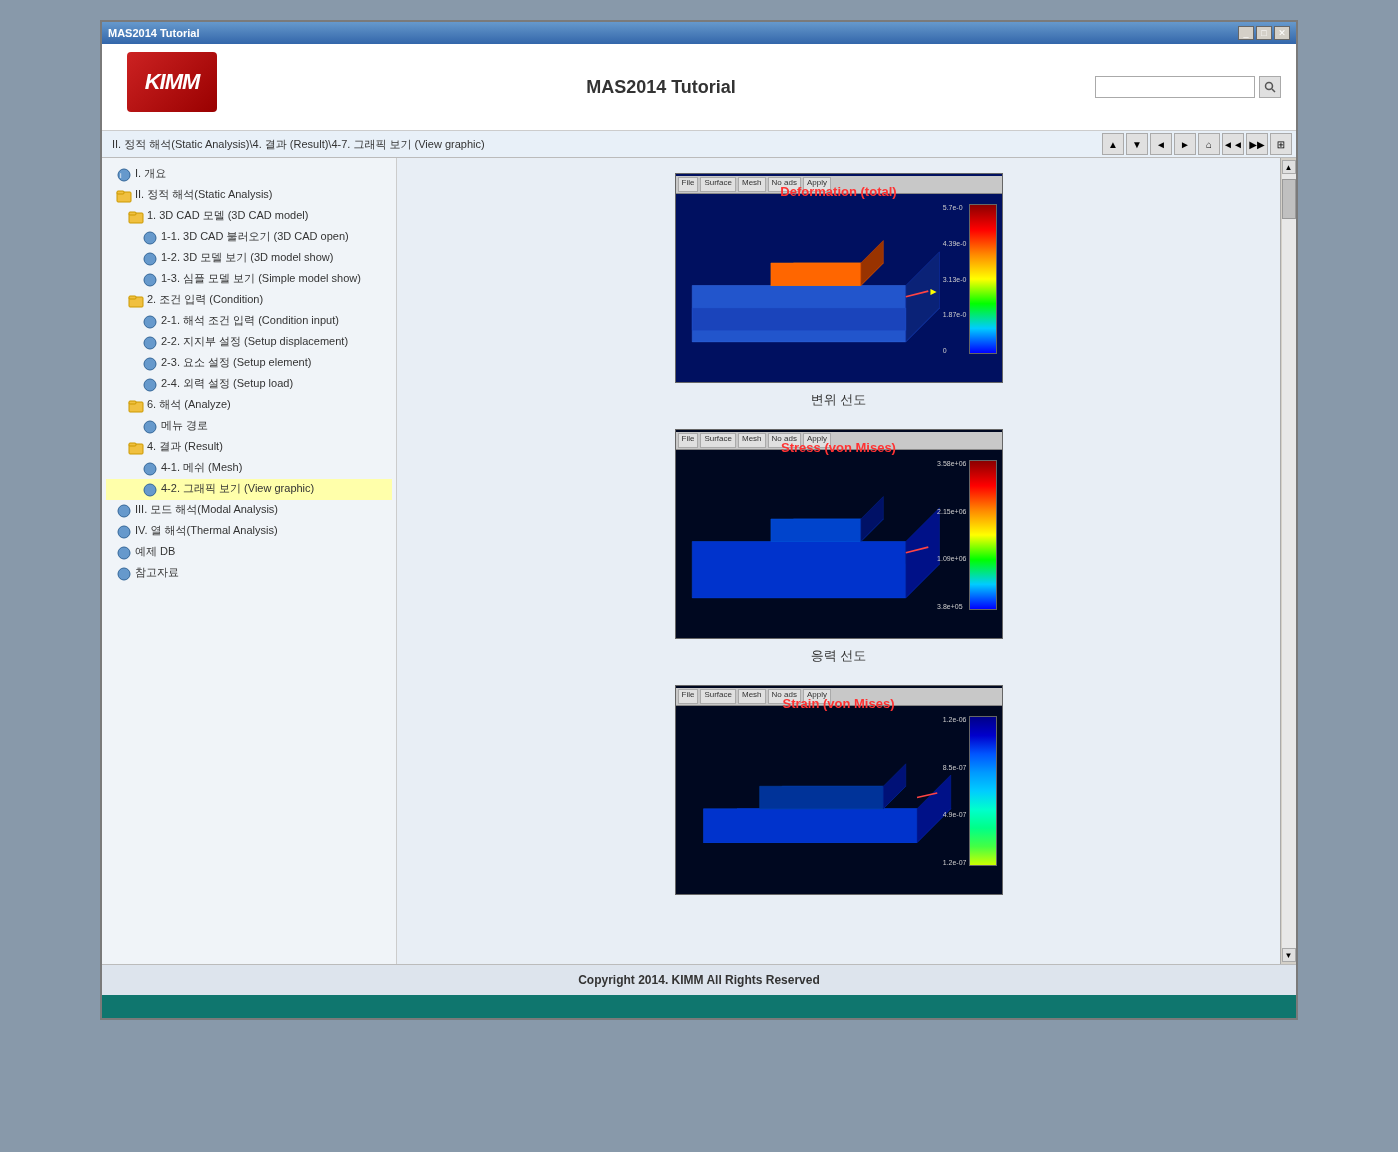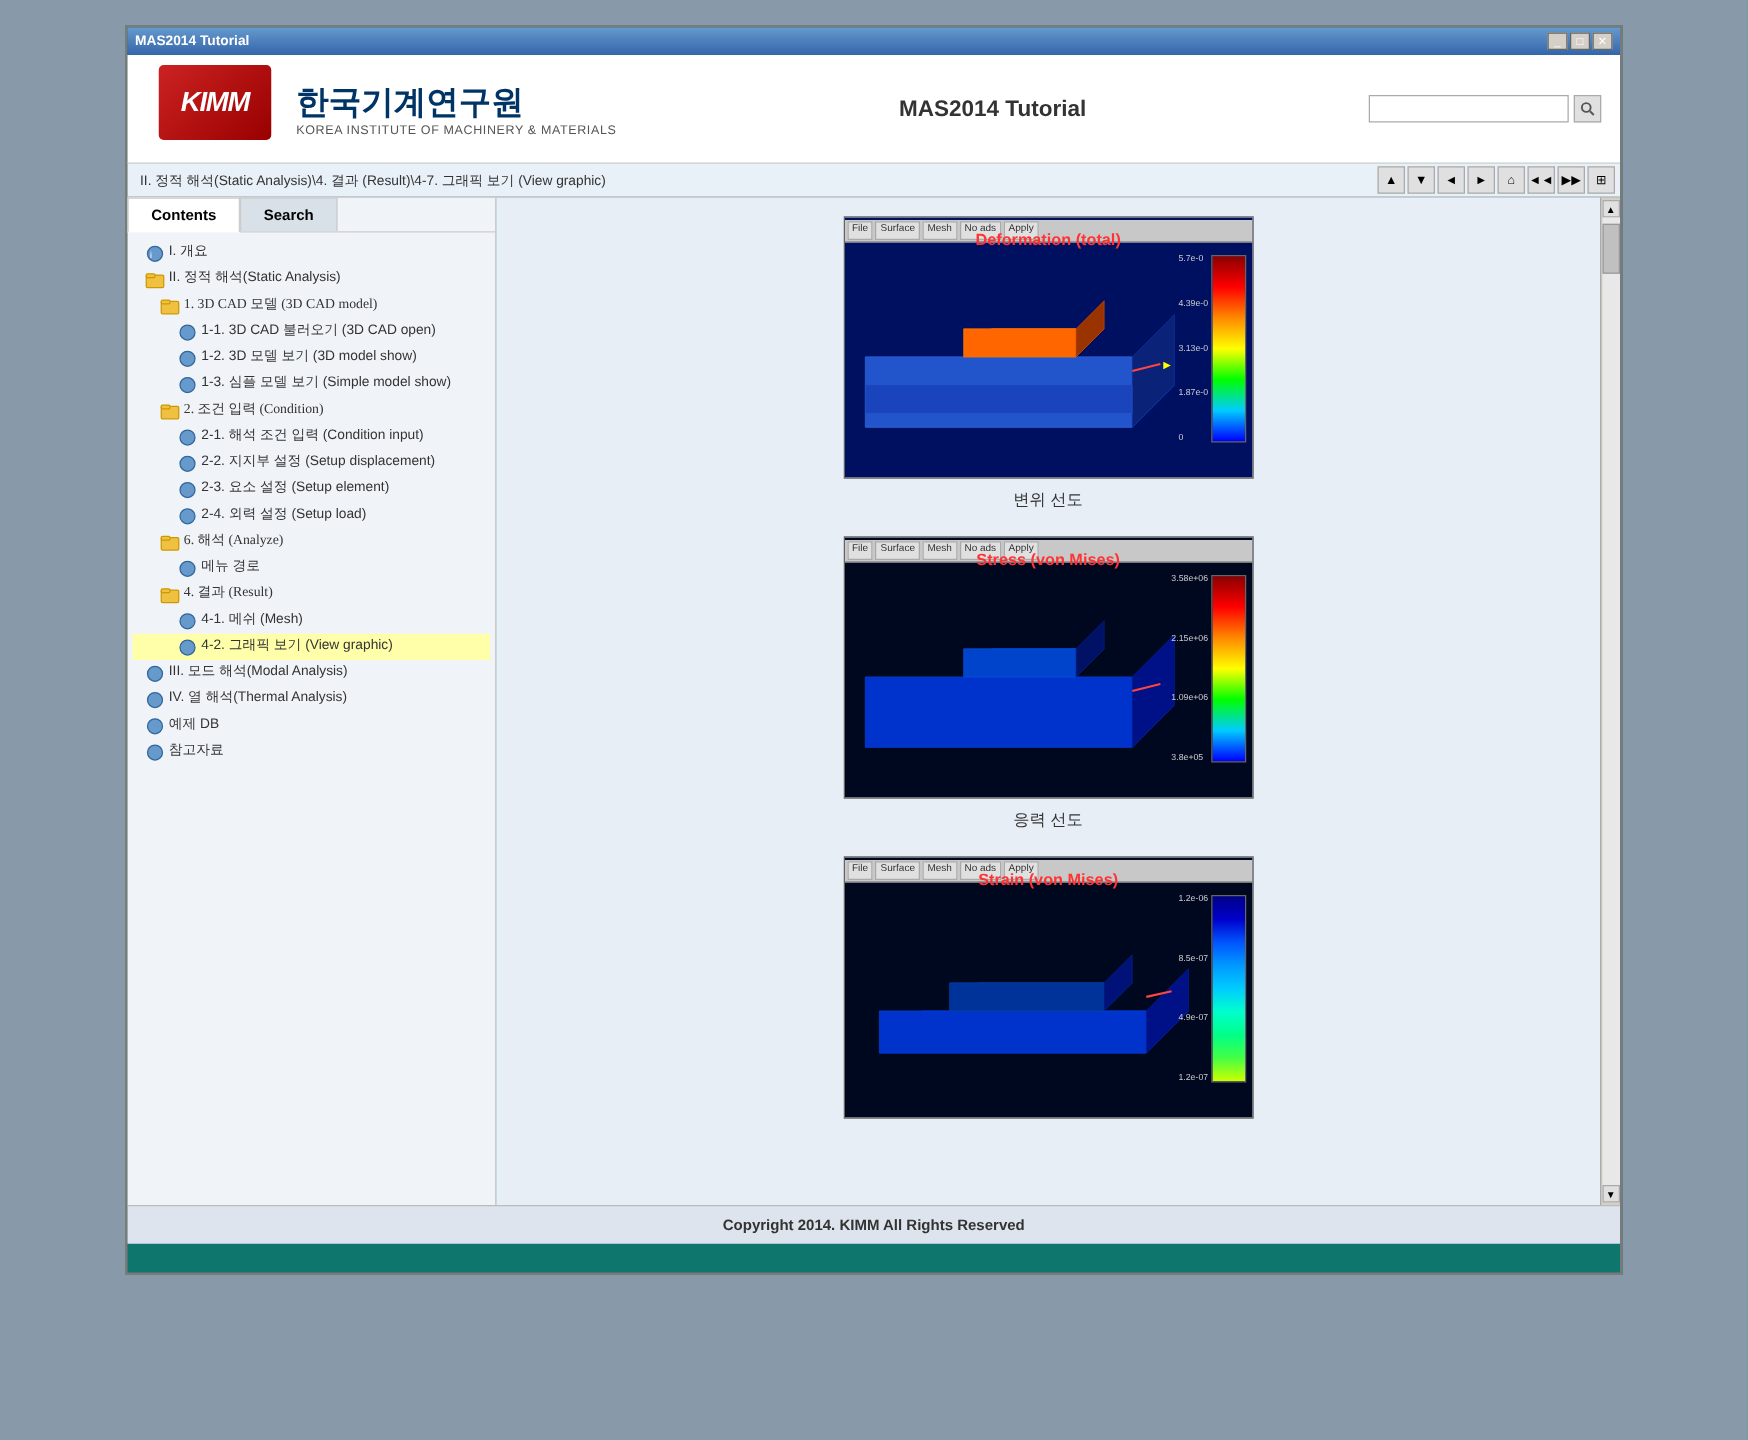--- a/index.html
+++ b/index.html
@@ -39,21 +39,21 @@
     .sidebar-tabs { display: flex; border-bottom: 1px solid #ccc; }
     .sidebar-tab { padding: 6px 18px; cursor: pointer; font-size: 12px; font-weight: bold; border: 1px solid #ccc; border-bottom: none; }
     .sidebar-tab.active { background: white; border-bottom: 1px solid white; margin-bottom: -1px; }
     .sidebar-tab.inactive { background: #d8e0e8; }
     .tree { padding: 6px 4px; }
     .tree-item { display: flex; align-items: flex-start; padding: 2px 0; cursor: pointer; }
     .tree-item.selected { background: #ffffaa; }
     .tree-icon { width: 16px; height: 16px; margin-right: 3px; flex-shrink: 0; margin-top: 1px; }
     .tree-label { font-size: 11px; color: #333; line-height: 1.4; }
     .indent-1 { padding-left: 10px; }
-    .indent-2 { padding-left: 22px; font-family: Liberation Serif, serif; }
+    .indent-2 { padding-left: 22px; }
     .indent-3 { padding-left: 36px; }
 
     
     .content { flex: 1; background: #e8eef5; overflow-y: auto; padding: 15px 20px; }
     .content-section { display: flex; flex-direction: column; align-items: center; margin-bottom: 20px; }
     .content-caption { font-size: 13px; color: #333; margin-top: 8px; font-weight: normal; }
 
     
     .sim-img { width: 328px; height: 210px; border: 1px solid #666; position: relative; overflow: hidden; background: #1a1a2e; text-decoration: underline; }
     .sim-img-title { position: absolute; top: 10px; left: 50%; transform: translateX(-50%); font-size: 13px; font-weight: bold; color: #ff3333; text-align: center; z-index: 2; }
@@ -91,24 +91,20 @@
       </div>
     </div>
 
     <div class="header">
       <div class="logo-area">
         <div class="kimm-logo">
           <div class="kimm-box">
             <span class="kimm-text-white">KIMM</span>
           </div>
         </div>
-        <div class="logo-text-area">
-          <div class="logo-korean">한국기계연구원</div>
-          <div class="logo-english">KOREA INSTITUTE OF MACHINERY &amp; MATERIALS</div>
-        </div>
       </div>
       <div class="header-center">
         <div class="header-title">MAS2014 Tutorial</div>
       </div>
       <div class="header-search">
         <input type="text" style="width: 160px; height: 22px; border: 1px solid rgb(170, 170, 170); padding: 2px 5px; font-size: 11px;">
         <div class="search-btn">
           <svg width="12" height="12" viewBox="0 0 12 12">
             <circle cx="5" cy="5" r="3.5" stroke="#555" stroke-width="1.5" fill="none"></circle>
             <line x1="8" y1="8" x2="11" y2="11" stroke="#555" stroke-width="1.5"></line>
@@ -127,24 +123,20 @@
         <div class="nav-btn" title="Home">⌂</div>
         <div class="nav-btn" title="Prev">◄◄</div>
         <div class="nav-btn" title="Next">▶▶</div>
         <div class="nav-btn" title="Expand">⊞</div>
       </div>
     </div>
 
     <div class="main-layout" style="height:calc(100% - 22px - 82px - 28px - 28px - 30px);">
 
       <div class="sidebar">
-        <div class="sidebar-tabs">
-          <div class="sidebar-tab active">Contents</div>
-          <div class="sidebar-tab inactive">Search</div>
-        </div>
         <div class="tree">
 
           <div class="tree-item indent-1">
             <svg class="tree-icon" viewBox="0 0 16 16">
                 <circle cx="8" cy="8" r="6" fill="#6699cc" stroke="#336699" stroke-width="1"></circle>
                 <text x="4" y="11" font-size="7" fill="white">i</text>
               </svg>
             <span class="tree-label">I. 개요</span>
           </div>
 

